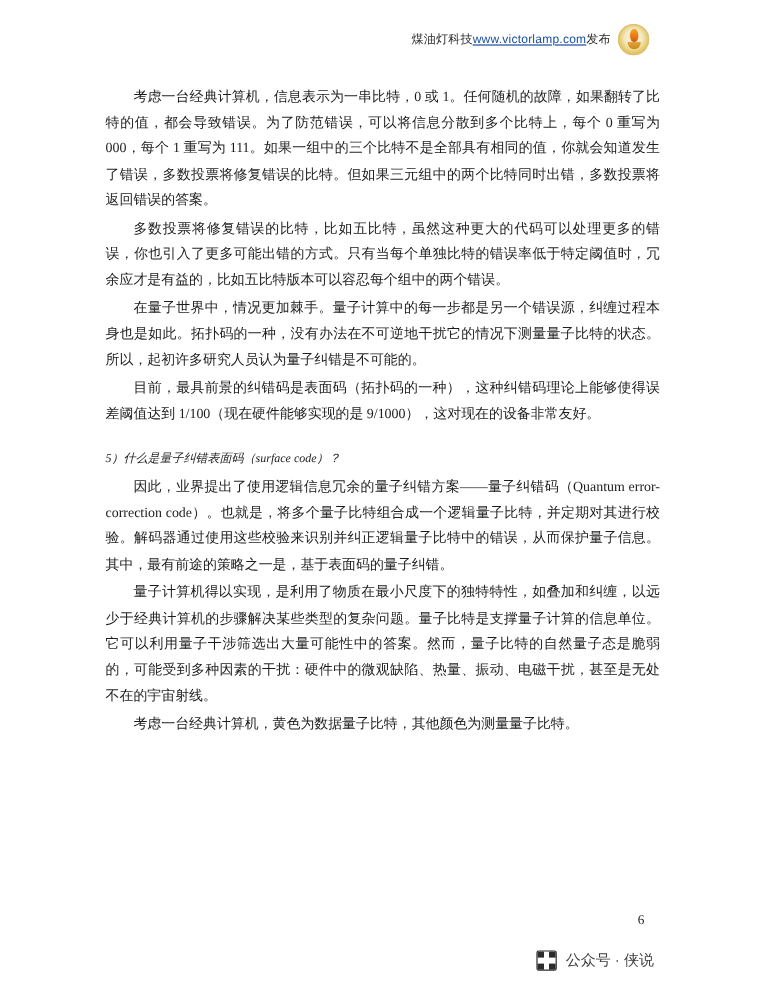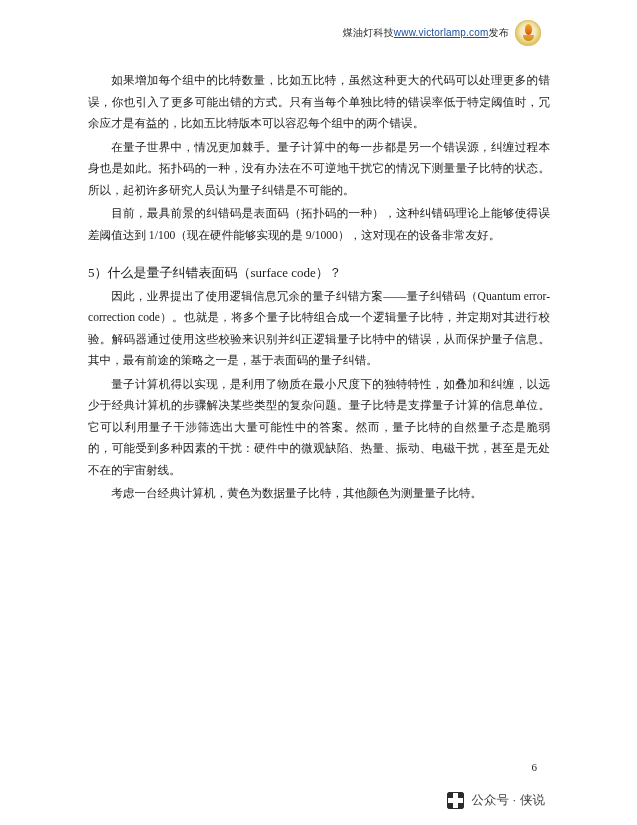--- a/index.html
+++ b/index.html
@@ -87,24 +87,25 @@
     line-height: 21.5px;
     text-align: justify;
     text-justify: inter-ideograph;
     color: #1c1c1c;
   }
   p.indent {
     text-indent: 2em;
   }
   .section-heading {
     margin: 16px 0 2px 0;
-    font-size: 13px;
+    font-size: 10px;
     line-height: 21.5px;
     text-indent: 0;
     color: #1c1c1c;
+    font-style: italic;
   }
 
   
   .page-number {
     position: absolute;
     right: 30px;
     bottom: 52px;
     font-size: 11px;
     color: #222;
     font-family: "Liberation Serif", serif;
@@ -141,21 +142,22 @@
 <body>
 
 <div class="page">
 
   <div class="header">
     <div class="header-text"><span>煤油灯科技</span><span class="url">www.victorlamp.com</span><span>发布</span></div>
     <span class="logo"></span>
   </div>
 
   <div class="content">
-    <p class="indent">如果增加每个组中的比特数量，比如五比特，虽然这种更大的代码可以处理更多的错误，你也引入了更多可能出错的方式。只有当每个单独比特的错误率低于特定阈值时，冗余应才是有益的，比如五比特版本可以容忍每个组中的两个错误。</p>
+    <p class="indent">考虑一台经典计算机，信息表示为一串比特，0 或 1。任何随机的故障，如果翻转了比特的值，都会导致错误。为了防范错误，可以将信息分散到多个比特上，每个 0 重写为 000，每个 1 重写为 111。如果一组中的三个比特不是全部具有相同的值，你就会知道发生了错误，多数投票将修复错误的比特。但如果三元组中的两个比特同时出错，多数投票将返回错误的答案。</p>
+    <p class="indent">多数投票将修复错误的比特，比如五比特，虽然这种更大的代码可以处理更多的错误，你也引入了更多可能出错的方式。只有当每个单独比特的错误率低于特定阈值时，冗余应才是有益的，比如五比特版本可以容忍每个组中的两个错误。</p>
     <p class="indent">在量子世界中，情况更加棘手。量子计算中的每一步都是另一个错误源，纠缠过程本身也是如此。拓扑码的一种，没有办法在不可逆地干扰它的情况下测量量子比特的状态。所以，起初许多研究人员认为量子纠错是不可能的。</p>
     <p class="indent">目前，最具前景的纠错码是表面码（拓扑码的一种），这种纠错码理论上能够使得误差阈值达到 1/100（现在硬件能够实现的是 9/1000），这对现在的设备非常友好。</p>
 
     <p class="section-heading"><span>5）</span><span>什么是量子纠错表面码（surface code）？</span></p>
 
     <p class="indent">因此，业界提出了使用逻辑信息冗余的量子纠错方案——量子纠错码（Quantum error-correction code）。也就是，将多个量子比特组合成一个逻辑量子比特，并定期对其进行校验。解码器通过使用这些校验来识别并纠正逻辑量子比特中的错误，从而保护量子信息。其中，最有前途的策略之一是，基于表面码的量子纠错。</p>
     <p class="indent">量子计算机得以实现，是利用了物质在最小尺度下的独特特性，如叠加和纠缠，以远少于经典计算机的步骤解决某些类型的复杂问题。量子比特是支撑量子计算的信息单位。它可以利用量子干涉筛选出大量可能性中的答案。然而，量子比特的自然量子态是脆弱的，可能受到多种因素的干扰：硬件中的微观缺陷、热量、振动、电磁干扰，甚至是无处不在的宇宙射线。</p>
     <p class="indent">考虑一台经典计算机，黄色为数据量子比特，其他颜色为测量量子比特。</p>
   </div>
 

